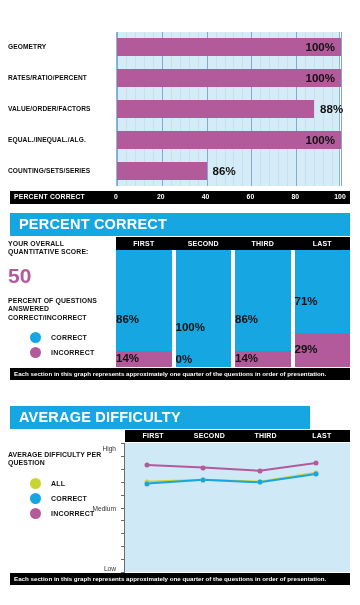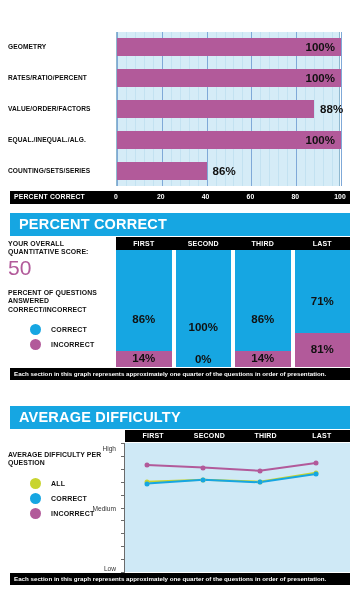--- a/index.html
+++ b/index.html
@@ -77,41 +77,41 @@
     position:absolute; top:2.5px;
     font-size:7px; font-weight:bold; color:#ffffff; letter-spacing:.2px;
     text-align:center; transform:translateX(-50%);
   }
   #c2-plot{ position:absolute; left:116px; top:40px; width:234px; height:117px; background:#ffffff;}
   .c2col{ position:absolute; top:0; height:100%; }
   .c2-correct{ position:absolute; left:0; right:0; top:0; background:#16a6e2; }
   .c2-incorrect{ position:absolute; left:0; right:0; bottom:0; background:#b25a9a; }
   .c2pct{
     position:absolute; left:0; right:0;
-    font-size:11.5px; font-weight:bold; color:#111; text-align:center;
+    font-size:11.5px; font-weight:bold; color:#111; 
   }
   #c2-left{ position:absolute; left:8px; top:30px; width:105px; }
   .c2-title{ font-size:6.9px; font-weight:bold; color:#111; line-height:8.4px; letter-spacing:.1px;}
-  #c2-score{ font-size:21px; font-weight:normal; color:#b25a9a; line-height:22px; }
+  #c2-score{ font-size:21px; font-weight:bold; color:#b25a9a; line-height:22px; margin-top:8px; }
   .c2-sub{ font-size:6.9px; font-weight:bold; color:#111; line-height:8.4px; margin-top:10px; letter-spacing:.1px;}
   .legend{ margin-top:8px; }
   .leg-row{ display:flex; align-items:center; height:15px; }
   .dot{ width:11px; height:11px; border-radius:50%; margin-left:22px; }
   .leg-txt{ font-size:7px; font-weight:bold; color:#111; margin-left:10px; letter-spacing:.2px;}
   .footnote{
     position:absolute; left:10px; width:340px;
     background:#000000; color:#ffffff;
     font-size:6.2px; font-weight:bold; line-height:7.6px;
     padding:2px 3px 2px 4px;
   }
   #c2-foot{ top:158px; }
 
   
   #chart3{ position:absolute; left:0; top:403px; width:360px; height:202px; }
-  #chart3 .hdr{ position:absolute; left:10px; top:3px; width:340px; }
+  #chart3 .hdr{ position:absolute; left:10px; top:3px; width:300px; }
   #c3-head{
     position:absolute; left:125px; top:27px; width:225px; height:12px;
     background:#000000;
   }
   #c3-head .colh{
     position:absolute; top:2px;
     font-size:7px; font-weight:bold; color:#ffffff; letter-spacing:.2px;
     transform:translateX(-50%);
   }
   #c3-plot{
@@ -243,21 +243,21 @@
         <div class="c2col" style="left: 119px; width: 55.5px;">
           <div class="c2-correct" style="height: 100.62px; background: rgb(22, 166, 226);"></div>
           <div class="c2-incorrect" style="height: 16.38px; background: rgb(178, 90, 154);"></div>
           <div class="c2pct" style="top: 62.62px;">86%</div>
           <div class="c2pct" style="top: 101.81px;">14%</div>
         </div>
         <div class="c2col" style="left: 178.5px; width: 55.5px;">
           <div class="c2-correct" style="height: 83.07px; background: rgb(22, 166, 226);"></div>
           <div class="c2-incorrect" style="height: 33.93px; background: rgb(178, 90, 154);"></div>
           <div class="c2pct" style="top: 45.07px;">71%</div>
-          <div class="c2pct" style="top: 93.035px;">81%</div>
+          <div class="c2pct" style="top: 93.035px;">29%</div>
         </div>
       </div>
 
     <div class="footnote" id="c2-foot">Each section in this graph represents approximately one quarter of the questions in order of presentation.</div>
   </div>
 
   <div id="chart3">
     <div class="sec-header hdr">AVERAGE DIFFICULTY</div>
 
     <div id="c3-left">

